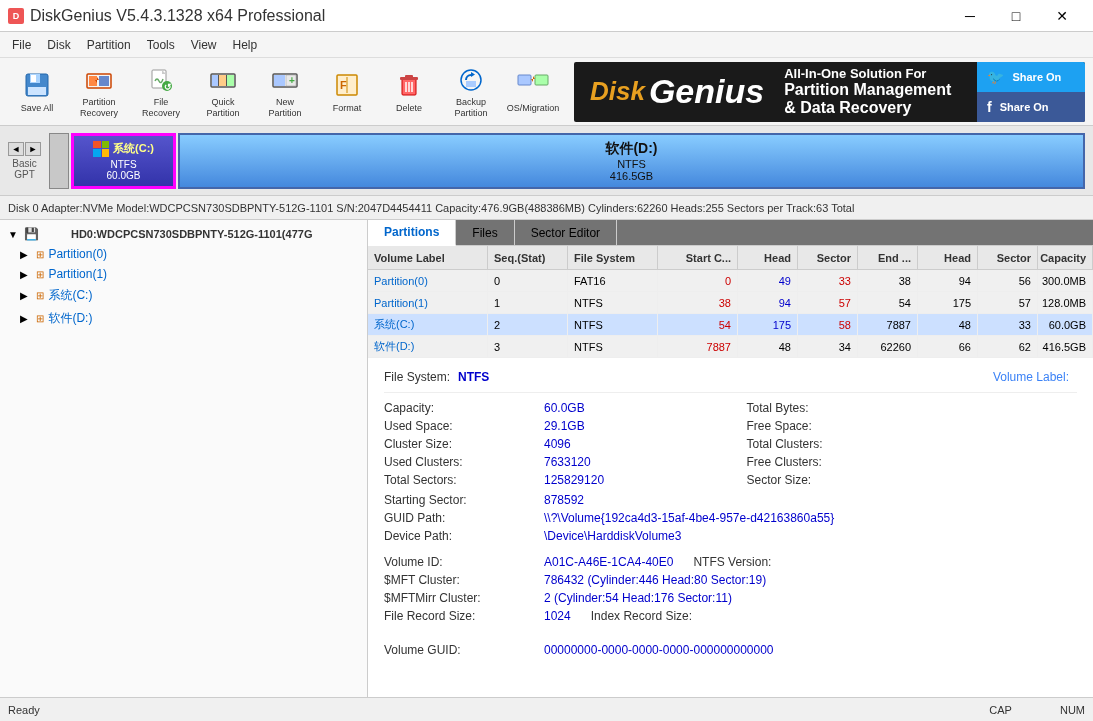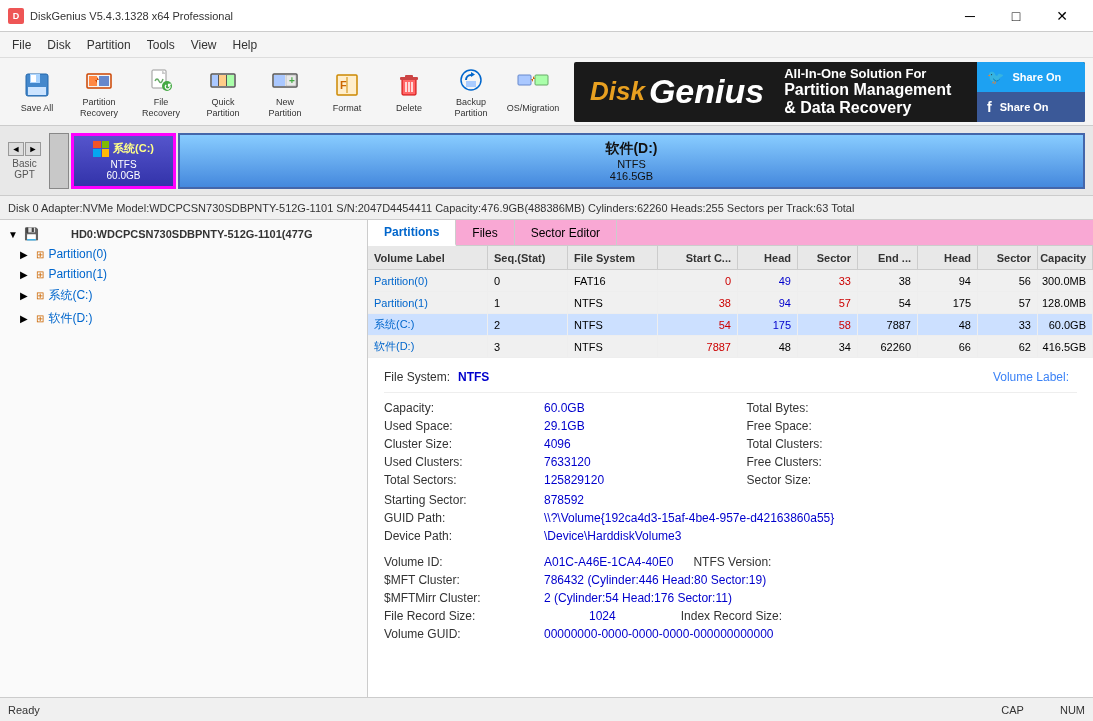--- a/index.html
+++ b/index.html
@@ -29,21 +29,21 @@
     
     
     #sidebar { width: 368px; background: #fafafa; border-right: 1px solid #ccc; overflow-y: auto; padding: 4px 0; }
     .tree-item { padding: 3px 8px; cursor: pointer; display: flex; align-items: center; gap: 4px; font-size: 12px; }
     .tree-indent-1 { padding-left: 20px; }
     
     
     #right-panel { flex: 1; display: flex; flex-direction: column; overflow: hidden; }
     
     
-    #tabs { display: flex; border-bottom: 1px solid #ccc; background: #f9a8d4; height: 26px; }
+    #tabs { display: flex; border-bottom: 1px solid #ccc; background: #737373; height: 26px; }
     .tab { padding: 4px 16px; cursor: pointer; font-size: 12px; border-right: 1px solid #ccc; display: flex; align-items: center; }
     .tab.active { background: white; border-bottom: 2px solid white; margin-bottom: -1px; font-weight: bold; color: #0066cc; }
     
     
     #partition-table { flex: 0 0 auto; overflow: hidden; }
     .table-header { display: flex; background: #e8e8e8; border-bottom: 1px solid #ccc; height: 24px; align-items: center; }
     .table-header .th { font-size: 11px; font-weight: bold; color: #333; padding: 13px 6px; border-right: 1px solid #ccc; height: 100%; display: flex; align-items: center; overflow: hidden; }
     .table-row { display: flex; height: 22px; align-items: center; border-bottom: 1px solid #eee; }
     .table-row.selected { background: #cce0ff; }
     .table-row .td { font-size: 11px; padding: 0 6px; border-right: 1px solid #eee; height: 100%; display: flex; align-items: center; overflow: hidden; }
@@ -68,21 +68,21 @@
     
     
     #status-bar { height: 24px; background: #f0f0f0; border-top: 1px solid #ccc; display: flex; align-items: center; padding: 0 8px; justify-content: space-between; }
   </style>
 </head>
 <body>
 
 <div id="title-bar">
   <div style="display:flex; align-items:center; gap:6px;">
     <div style="width:16px;height:16px;background:#e55;border-radius:2px;display:flex;align-items:center;justify-content:center;color:white;font-size:9px;font-weight:bold;">D</div>
-    <span style="font-size:11px;color:#333;">DiskGenius V5.4.3.1328 x64 Professional</span>
+    <span style="font-size:16px;color:#333;">DiskGenius V5.4.3.1328 x64 Professional</span>
   </div>
   <div style="display:flex;">
     <button style="width:46px;height:28px;border:none;background:transparent;cursor:pointer;font-size:14px;">─</button>
     <button style="width:46px;height:28px;border:none;background:transparent;cursor:pointer;font-size:14px;">□</button>
     <button style="width:46px;height:28px;border:none;background:transparent;cursor:pointer;font-size:14px;">✕</button>
   </div>
 </div>
 
 <div id="menu-bar">
   <span class="menu-item">File</span>
@@ -465,34 +465,34 @@
       <div class="detail-row">
         <span class="detail-label">$MFT Cluster:</span>
         <span class="detail-value">786432 (Cylinder:446 Head:80 Sector:19)</span>
       </div>
 
       <div class="detail-row">
         <span class="detail-label">$MFTMirr Cluster:</span>
         <span class="detail-value">2 (Cylinder:54 Head:176 Sector:11)</span>
       </div>
 
-      <div style="display:flex; margin-bottom:4px;gap:45px;">
+      <div style="display:flex; margin-bottom:20px;">
         <span style="width:160px;color:#333;">File Record Size:</span>
         <span style="color:#0000cc;margin-right:20px;">1024</span>
         <span style="color:#333;">Index Record Size:</span>
       </div>
 
       <div class="detail-row">
         <span class="detail-label">Volume GUID:</span>
         <span class="detail-value">00000000-0000-0000-0000-000000000000</span>
       </div>
     </div>
 
   </div>
 </div>
 
 <div id="status-bar">
   <span style="font-size:11px;color:#333;">Ready</span>
-  <div style="display:flex;gap:16px;">
+  <div style="display:flex;gap:28px;">
     <span style="font-size:11px;color:#333;">CAP</span>
     <span style="font-size:11px;color:#333;margin-left:20px;">NUM</span>
   </div>
 </div>
 
 </body></html>

